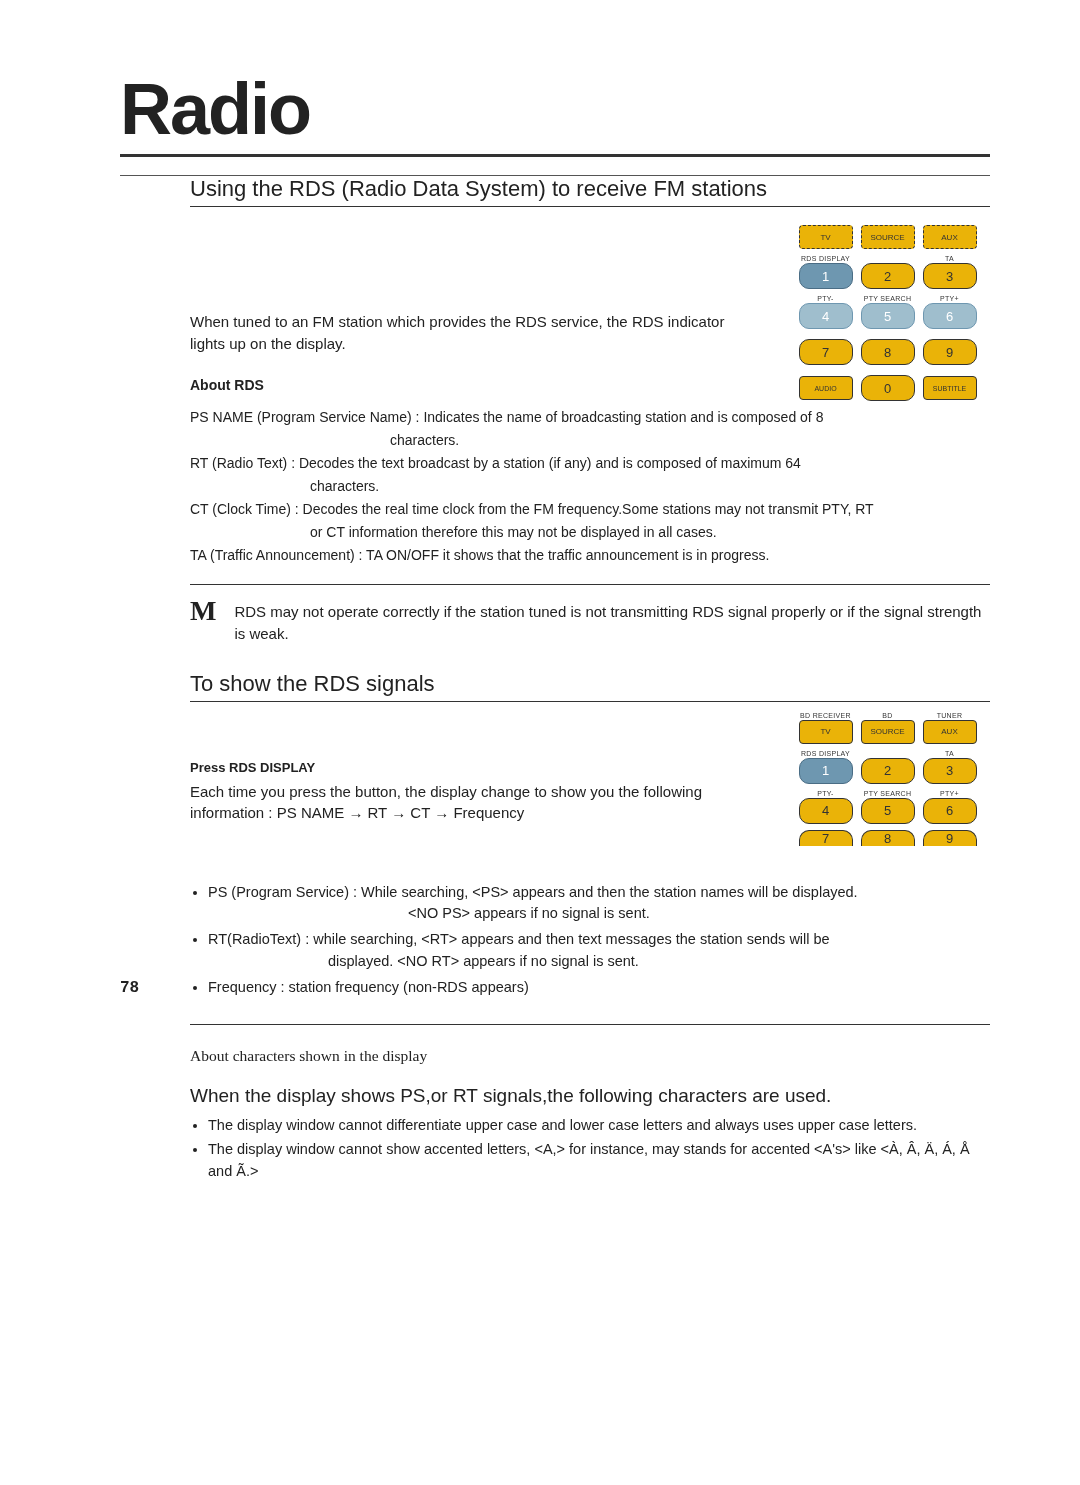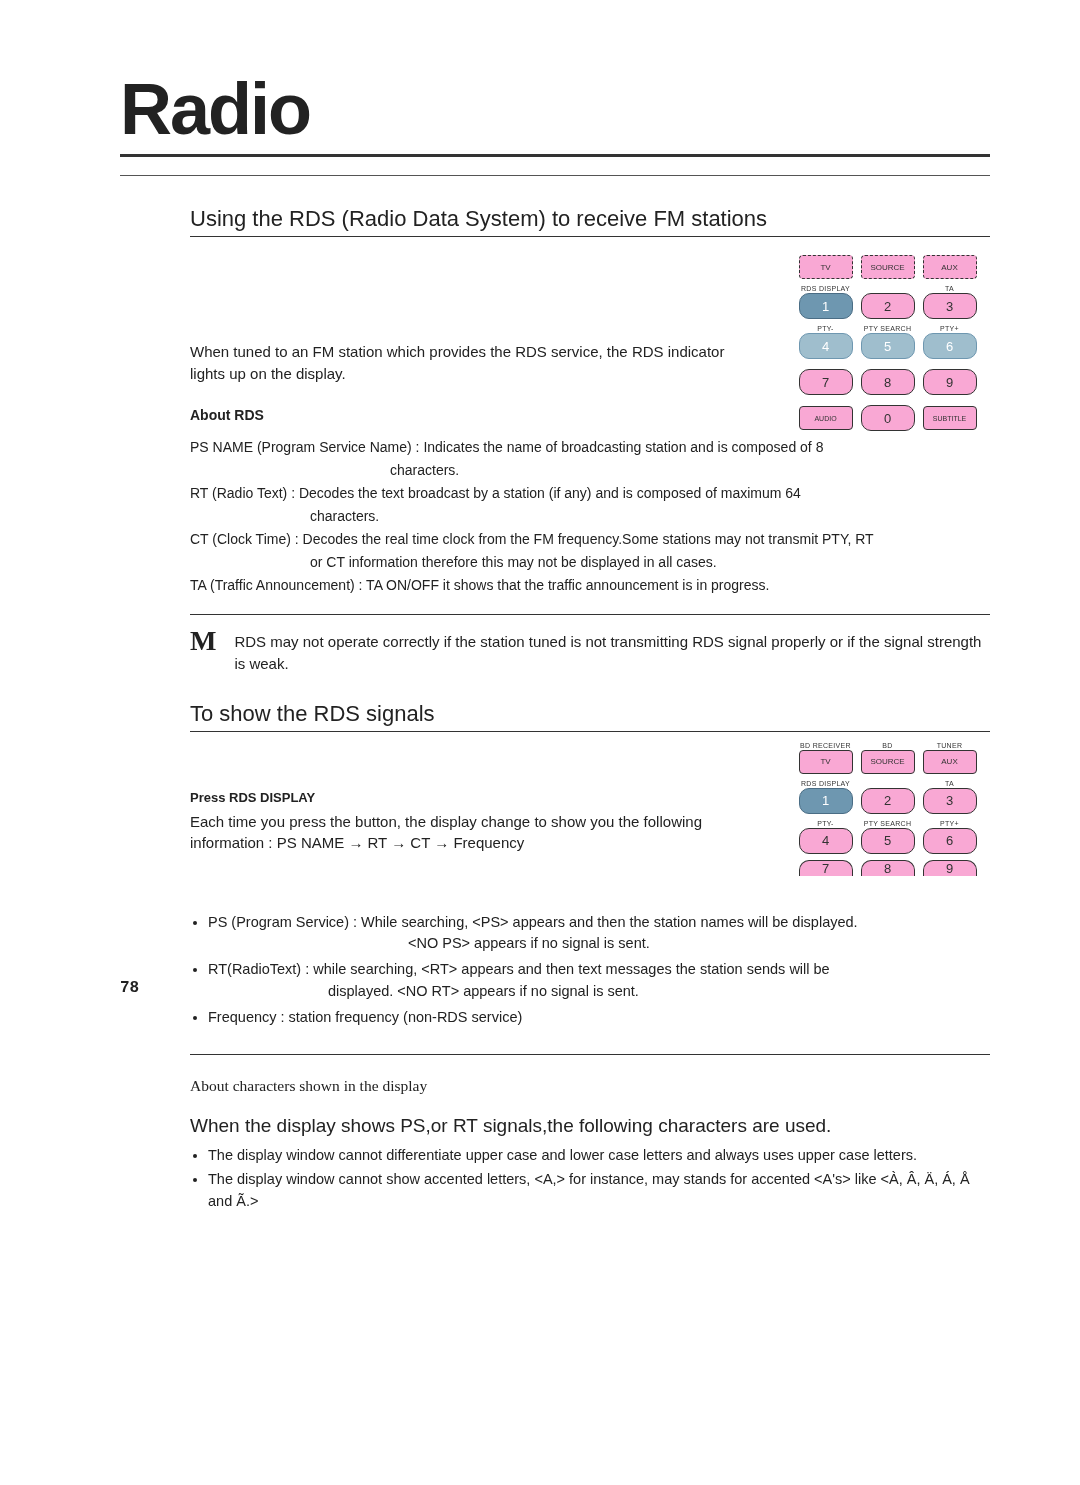--- a/index.html
+++ b/index.html
@@ -1,21 +1,21 @@
 <!DOCTYPE html>
 <html><head>
 <meta charset="utf-8">
 <style>
   * { box-sizing: border-box; margin: 0; padding: 0; }
   html, body { width: 1080px; height: 1485px; background: #fff; font-family: Arial, Helvetica, sans-serif; color: #222; }
   .page { padding: 68px 90px 40px 120px; position: relative; width: 1080px; height: 1047px; }
   .title { font-size: 72px; font-weight: 700; letter-spacing: -2px; }
   .title-rule { border-bottom: 3px solid #333; margin-top: 4px; }
   .sub-rule { border-bottom: 1px solid #555; margin-top: 18px; }
-  .content { padding-left: 70px; padding-right: 0; margin-top: 30px; }
+  .content { padding-left: 70px; padding-right: 0; }
   .h2 { font-size: 22px; font-weight: 400; margin-bottom: 4px; }
   .h2-rule { border-bottom: 1.5px solid #333; margin-bottom: 18px; }
   .body-text { font-size: 15px; line-height: 1.45; }
   .row1 { display: flex; gap: 30px; justify-content: space-between; }
   .row1 .left { flex: 1; }
   .block-placeholder { font-size: 15px; line-height: 1.5; letter-spacing: 2px; color: #333; height: 70px; overflow: hidden; word-break: break-all; }
   .when-tuned { margin-top: 16px; }
   .about-sub { font-weight: 700; font-size: 14px; margin-top: 22px; margin-bottom: 10px; }
   .def-list { font-size: 14px; line-height: 1.5; margin-bottom: 18px;}
   .def-item { margin-bottom: 2px; }
@@ -34,21 +34,21 @@
   .lower-rule { border-top: 1.5px solid #333; margin-top: 26px; margin-bottom: 22px; }
   .about-chars { font-size: 15.5px; margin-bottom: 20px; font-family: Liberation Serif, serif; }
   .when-display { font-size: 19px; margin-bottom: 8px; }
   .lower-bullets { font-size: 14.5px; line-height: 1.5; }
   .lower-bullets li { list-style: disc; margin-left: 18px; margin-bottom: 2px; }
   .page-num { position: absolute; left: 120px; bottom: 50px; font-weight: 700; font-size: 16px; font-family: Liberation Mono, monospace; }
 
   
   .remote { width: 205px; flex: 0 0 205px; font-size: 9px; color: #333; }
   .remote .row { display: flex; gap: 8px; justify-content: center; margin-bottom: 6px; align-items: center; }
-  .btn { border: 1.2px solid #333; border-radius: 4px; width: 54px; height: 24px; display: flex; align-items: center; justify-content: center; font-size: 8px; background:#f9a8d4; }
+  .btn { border: 1.2px solid #333; border-radius: 4px; width: 54px; height: 24px; display: flex; align-items: center; justify-content: center; font-size: 8px; background:#eab308; }
   .btn.dashed { border-style: dashed; }
   .btn.num { width: 54px; height: 26px; border-radius: 10px; font-size: 13px; }
   .btn.highlight { background: #6e97b0; color: #fff; border-color: #4a6d85; }
   .btn.highlight2 { background: #9fbecd; color: #fff; border-color: #6e97b0; }
   .lbl-row { display:flex; gap:8px; justify-content:center; font-size:7px; margin-bottom:1px; letter-spacing:0.2px; }
   .lbl-row span { width:54px; text-align:center; letter-spacing:0.3px; }
   .remote.shift { margin-top: -8px; }
 </style>
 </head>
 <body>
@@ -177,21 +177,21 @@
 
     <ul class="bullets">
       <li>
         <span>PS (Program Service) : While searching, &lt;PS&gt; appears and then the station names will be displayed.</span>
         <span class="indent">&lt;NO PS&gt; appears if no signal is sent.</span>
       </li>
       <li>
         <span>RT(RadioText) : while searching, &lt;RT&gt; appears and then text messages the station sends will be</span>
         <span class="indent" style="padding-left:120px;">displayed. &lt;NO RT&gt; appears if no signal is sent.</span>
       </li>
-      <li>Frequency : station frequency (non-RDS service)</li>
+      <li>Frequency : station frequency (non-RDS appears)</li>
     </ul>
 
     <div class="lower-rule"></div>
 
     <div class="about-chars">About characters shown in the display</div>
     <div class="when-display">When the display shows PS,or RT signals,the following characters are used.</div>
     <ul class="lower-bullets">
       <li>The display window cannot differentiate upper case and lower case letters and always uses upper case letters.</li>
       <li>The display window cannot show accented letters, &lt;A,&gt; for instance, may stands for accented &lt;A's&gt; like &lt;À, Â, Ä, Á, Å and Ã.&gt;</li>
     </ul>

